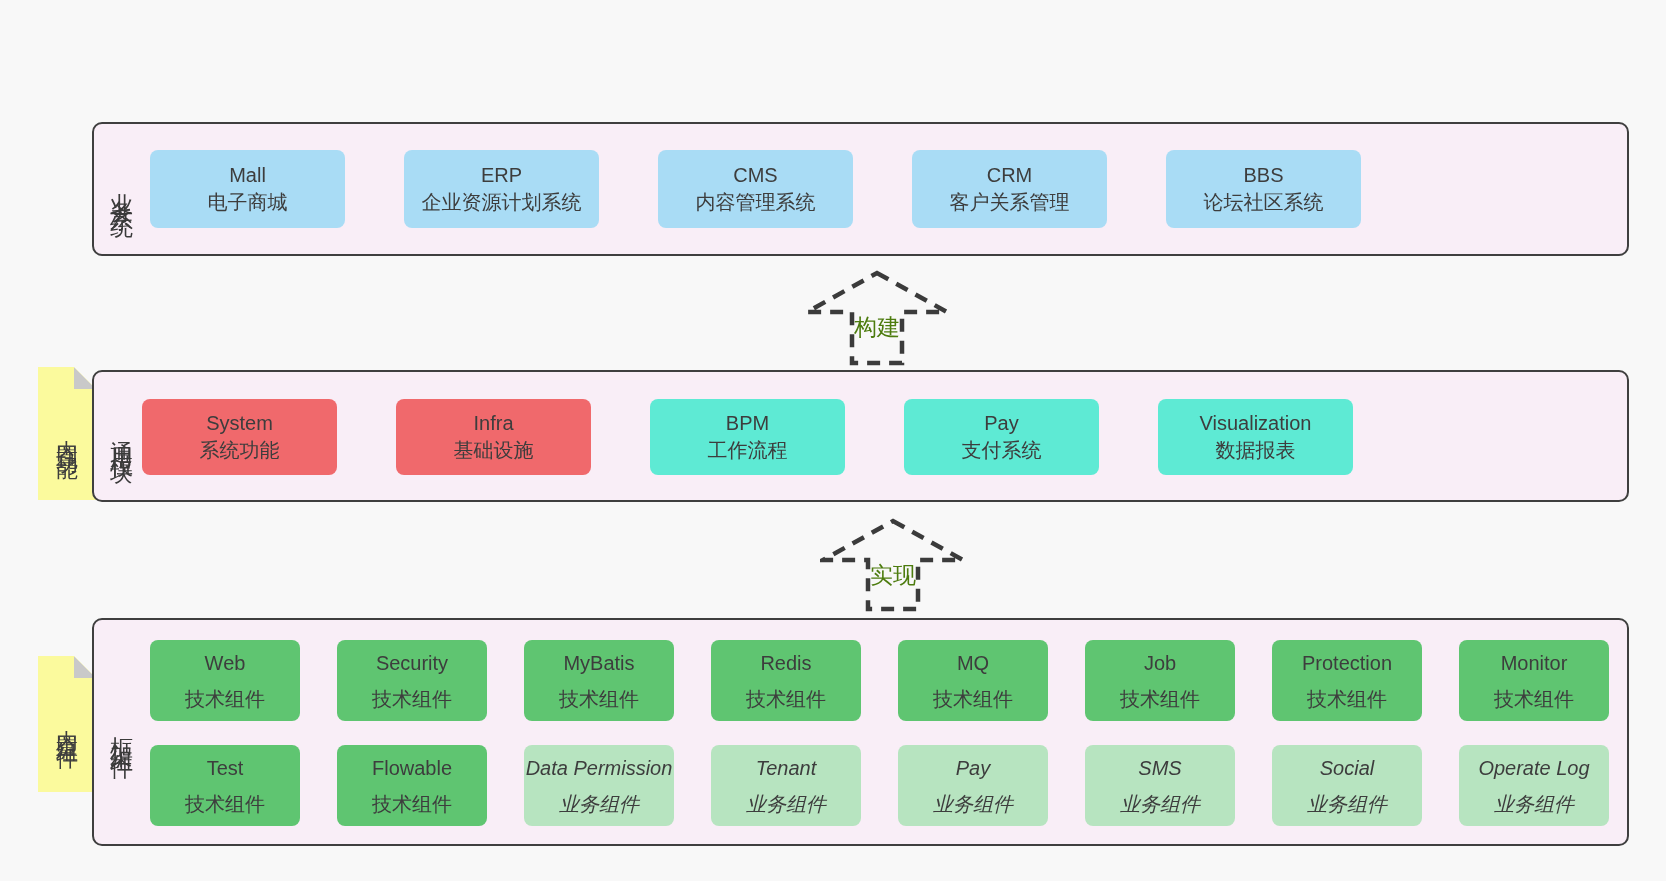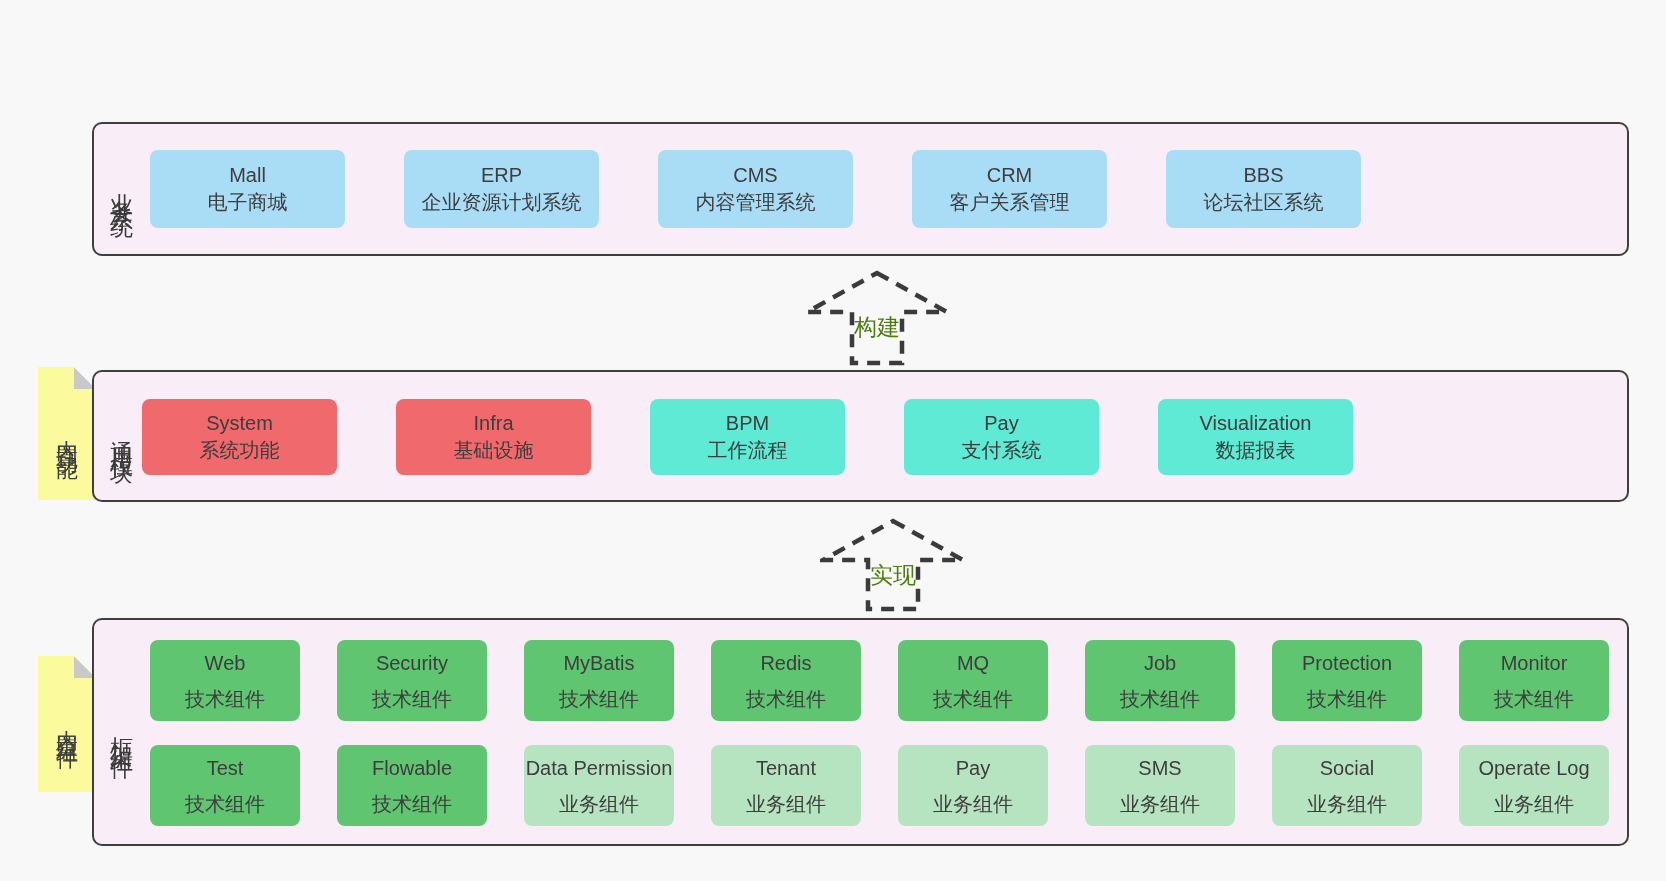--- a/index.html
+++ b/index.html
@@ -36,21 +36,21 @@
 
   .box{
     border-radius:8px;display:flex;flex-direction:column;
     align-items:center;justify-content:center;text-align:center;
     font-size:20px;line-height:27px;color:#3d3d3d;flex:none;
   }
   .box-blue{background:#a9dcf5;}
   .box-red{background:#f0696c;}
   .box-pink{background:#5eead4;}
   .box-green{background:#5fc571;}
-  .box-lightgreen{background:#b7e4c0;}
+  .box-lightgreen{background:#b7e4c0;font-style:italic;}
 
   .sticky{
     position:absolute;left:38px;width:58px;background:#fbfa9d;z-index:0;
     clip-path:polygon(0 0,calc(100% - 22px) 0,100% 22px,100% 100%,0 100%);
   }
   #sticky-modules{top:367px;height:133px;}
   #sticky-components{top:656px;height:136px;}
   .sticky-fold{
     position:absolute;top:0;right:0;width:22px;height:22px;
     background:#c9c9c9;clip-path:polygon(0 0,100% 100%,0 100%);

